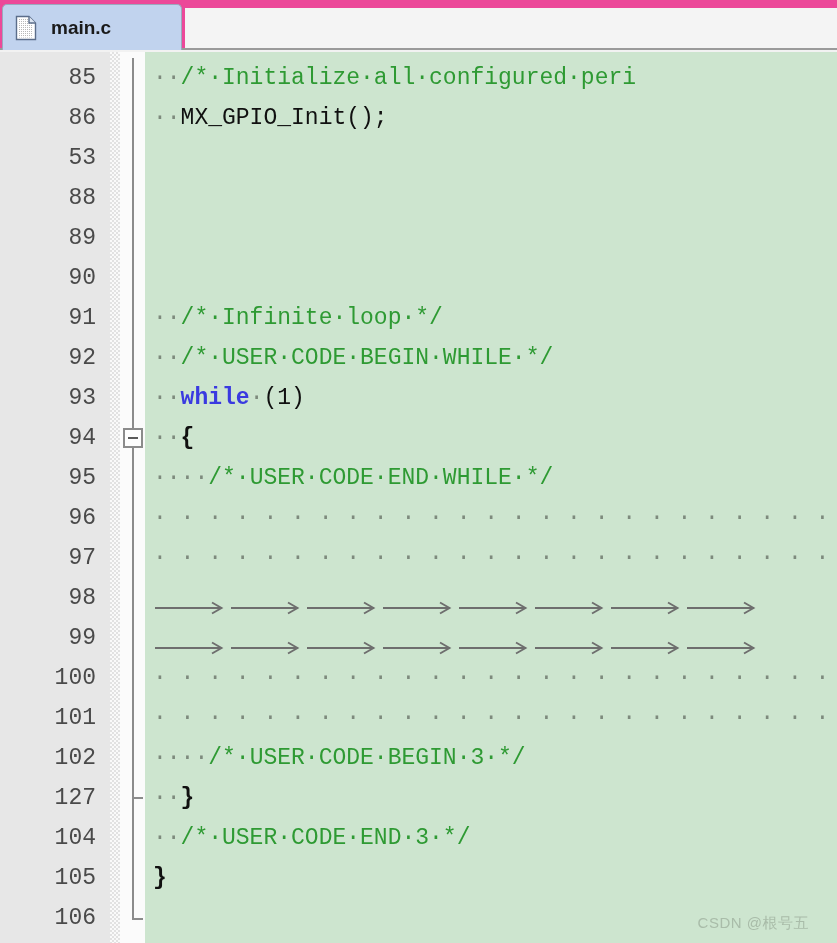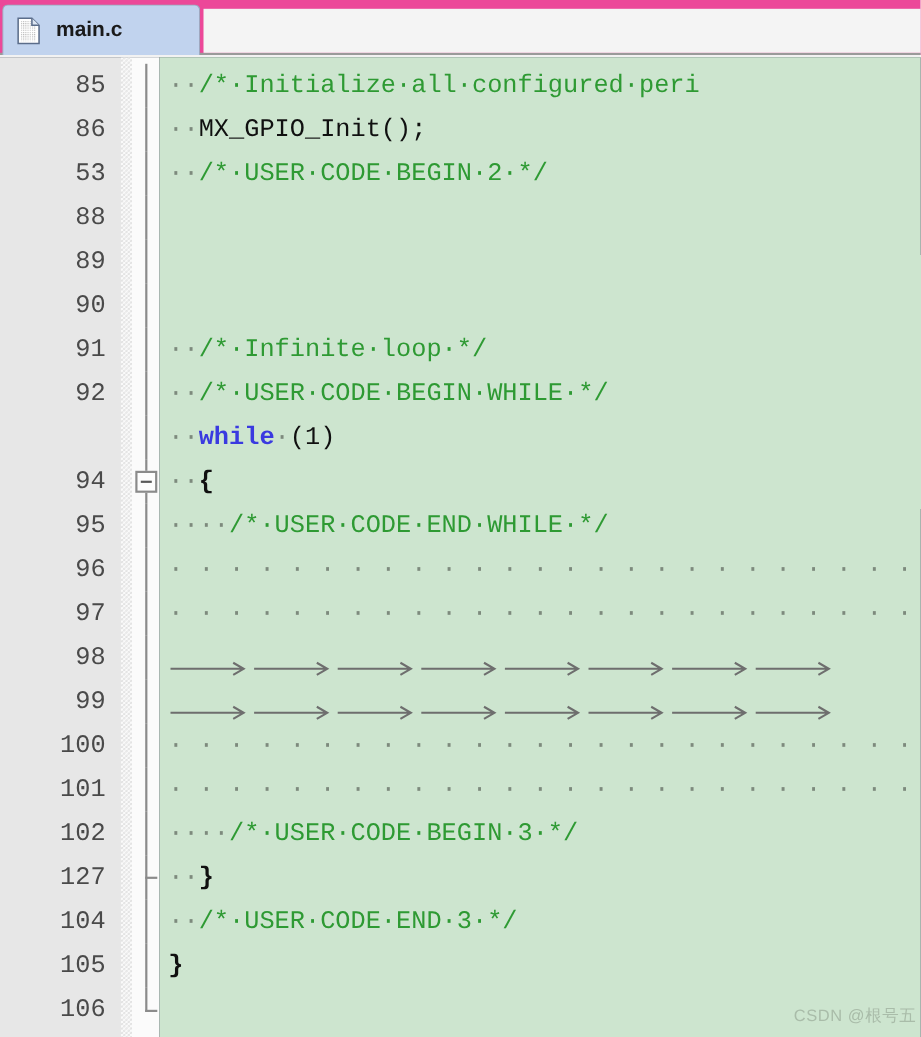--- a/index.html
+++ b/index.html
@@ -70,21 +70,21 @@
     letter-spacing: 0px;
   }
 
   
   #editor-body {
     position: absolute;
     left: 0;
     top: 52px;
     width: 837px;
     height: 891px;
-    background: #0f172a;
+    background: #6d28d9;
   }
 
   
   #gutter {
     position: absolute;
     left: 0; top: 0;
     width: 110px;
     height: 891px;
     background: #e7e7e7;
     border-right: 0px;
@@ -197,21 +197,21 @@
     position: absolute;
     left: 12px;
     width: 11px;
     height: 2px;
     background: #8b8b8b;
   }
 
   
   #watermark {
     position: absolute;
-    right: 4px;
+    right: 28px;
     bottom: 10px;
     font-family: "Liberation Sans", sans-serif;
     font-size: 15px;
     color: #a9bca9;
     white-space: nowrap;
     letter-spacing: 0.5px;
     margin-left: 47px;
   }
 </style>
 </head>
@@ -242,20 +242,21 @@
 
     <div id="gutter">
         <div class="ln" style="top: 6px;">85</div>
         <div class="ln" style="top: 46px;">86</div>
         <div class="ln" style="top: 86px;">53</div>
         <div class="ln" style="top: 126px;">88</div>
         <div class="ln" style="top: 166px;">89</div>
         <div class="ln" style="top: 206px;">90</div>
         <div class="ln" style="top: 246px;">91</div>
         <div class="ln" style="top: 286px;">92</div>
+        <div class="ln" style="top: 326px;">93</div>
         <div class="ln" style="top: 366px;">94</div>
         <div class="ln" style="top: 406px;">95</div>
         <div class="ln" style="top: 446px;">96</div>
         <div class="ln" style="top: 486px;">97</div>
         <div class="ln" style="top: 526px;">98</div>
         <div class="ln" style="top: 566px;">99</div>
         <div class="ln" style="top: 606px;">100</div>
         <div class="ln" style="top: 646px;">101</div>
         <div class="ln" style="top: 686px;">102</div>
         <div class="ln" style="top: 726px;">127</div>
@@ -287,21 +288,20 @@
         <div class="fold-line" style="top: 726px; height: 40px;"></div>
         <div class="fold-tick" style="top: 745px;"></div>
         <div class="fold-line" style="top: 766px; height: 40px;"></div>
         <div class="fold-line" style="top: 806px; height: 40px;"></div>
         <div class="fold-line" style="top: 846px; height: 22px;"></div>
         <div class="fold-corner" style="top: 866px;"></div>
       </div>
     <div id="code-area">
         <div class="code-line" style="top: 6px;"><span class="tok-dot">··</span><span class="tok-comment">/*·Initialize·all·configured·peri</span></div>
         <div class="code-line" style="top: 46px;"><span class="tok-dot">··</span><span class="tok-punct">MX_GPIO_Init();</span></div>
-        <div class="code-line" style="top: 86px;"><span class="tok-dot">··</span><span class="tok-comment">/*·USER·CODE·BEGIN·2·*/</span></div>
         <div class="code-line" style="top: 126px;"></div>
         <div class="code-line" style="top: 206px;"></div>
         <div class="code-line" style="top: 286px;"><span class="tok-dot">··</span><span class="tok-comment">/*·USER·CODE·BEGIN·WHILE·*/</span></div>
         <div class="code-line" style="top: 246px;"><span class="tok-dot">··</span><span class="tok-comment">/*·Infinite·loop·*/</span></div>
         <div class="code-line" style="top: 326px;"><span class="tok-dot">··</span><span class="tok-keyword">while</span><span class="tok-punct"><span class="tok-dot">·</span>(1)</span></div>
         <div class="code-line" style="top: 366px;"><span class="tok-dot">··</span><span class="tok-plain">{</span></div>
         <div class="code-line" style="top: 406px;"><span class="tok-dot">····</span><span class="tok-comment">/*·USER·CODE·END·WHILE·*/</span></div>
         <div class="code-line" style="top: 446px;"><span class="tok-dot">· · · · · · · · · · · · · · · · · · · · · · · · · · · · · · · ·</span></div>
         <div class="code-line" style="top: 486px;"><span class="tok-dot">· · · · · · · · · · · · · · · · · · · · · · · · · · · · · · · ·</span></div>
         <div class="code-line" style="top: 526px;"><span class="tab-arrow"><svg width="76" height="14" viewBox="0 0 76 14" xmlns="http://www.w3.org/2000/svg">

